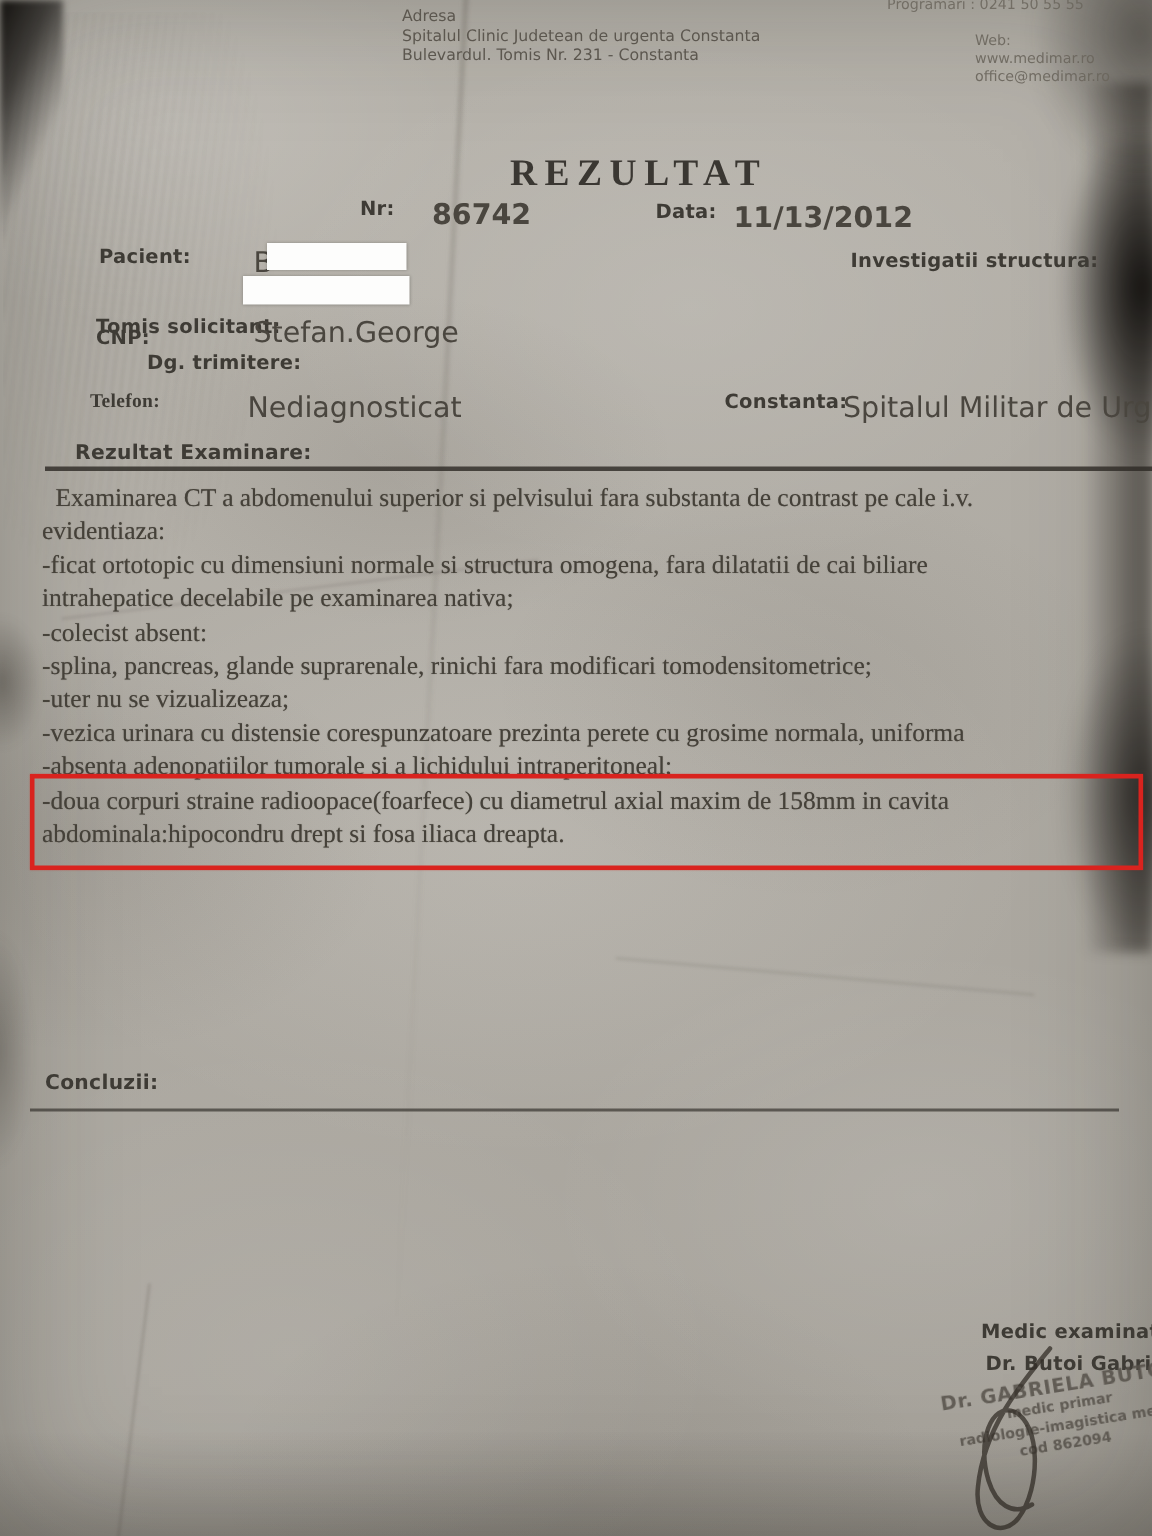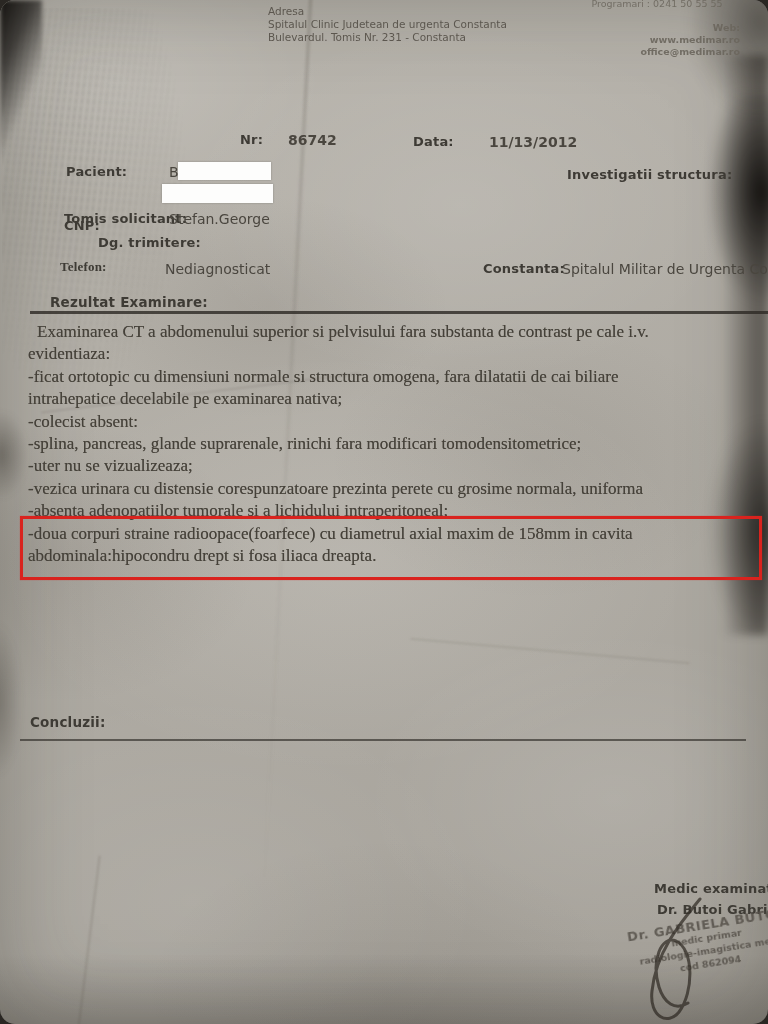--- a/index.html
+++ b/index.html
@@ -14,21 +14,20 @@
       radial-gradient(ellipse 400px 260px at 60% 20%, rgba(255,255,255,.10), transparent 70%),
       radial-gradient(ellipse 500px 300px at 45% 55%, rgba(252,250,246,.14), transparent 70%),
       radial-gradient(ellipse 360px 240px at 80% 78%, rgba(255,255,255,.10), transparent 70%),
       radial-gradient(ellipse 420px 300px at 25% 88%, rgba(255,255,255,.08), transparent 70%),
       radial-gradient(ellipse 260px 160px at 35% 30%, rgba(70,64,56,.10), transparent 70%),
       radial-gradient(ellipse 300px 200px at 70% 45%, rgba(70,64,56,.08), transparent 70%),
       radial-gradient(ellipse 280px 200px at 8% 55%, rgba(70,64,56,.13), transparent 70%),
       radial-gradient(ellipse 340px 220px at 50% 97%, rgba(70,64,56,.10), transparent 70%),
       linear-gradient(165deg, rgba(255,255,255,.06), rgba(40,36,30,.12));
     box-shadow: inset 0 0 90px rgba(30,27,22,.28);
-    border-radius: 15px;
   }
   .abs{position:absolute;}
   
   .corner-tl{left:0;top:0;width:42px;height:170px;
     background:linear-gradient(115deg,#14120f 0%,rgba(20,18,16,.7) 28%,transparent 62%);
     filter:blur(2px);}
   .tl-streaks{left:2px;top:8px;width:190px;height:400px;
     background:repeating-linear-gradient(97deg, rgba(45,41,36,.28) 0 1.5px, rgba(45,41,36,0) 1.5px 6px);
     -webkit-mask-image:radial-gradient(ellipse at 35% 40%, #000 15%, transparent 70%);
     mask-image:radial-gradient(ellipse at 35% 40%, #000 15%, transparent 70%);
@@ -51,35 +50,35 @@
     background:linear-gradient(to bottom, rgba(70,64,55,.26), rgba(70,64,55,.06) 60%, transparent);
     transform:rotate(3deg);filter:blur(1.4px);}
   .crease2{left:40px;top:392px;width:320px;height:2px;background:rgba(70,64,55,.14);
     transform:rotate(-7deg);filter:blur(1.2px);}
   .crease3{left:410px;top:650px;width:280px;height:2px;background:rgba(70,64,55,.12);
     transform:rotate(5deg);filter:blur(1.2px);}
   .crease4{left:88px;top:855px;width:2px;height:175px;background:rgba(70,64,55,.18);
     transform:rotate(7deg);filter:blur(1.1px);}
   .serif{font-family:"Liberation Serif","DejaVu Serif",serif;color:#454139;}
   .lbl{font-weight:bold;font-size:13px;color:#3e3b35;letter-spacing:.2px;white-space:nowrap;}
-  .val{font-size:14px;color:#4a463f;white-space:nowrap;}
+  .val{font-size:19px;color:#4a463f;white-space:nowrap;}
   .hdr{font-size:10.5px;color:#5c574f;white-space:nowrap;}
   .hdr-sm{font-size:9.5px;color:#6b665d;white-space:nowrap;}
   
   .hdr-adresa{left:268px;top:5px;}
   .hdr-line1{left:268px;top:18px;}
   .hdr-line2{left:268px;top:31px;}
   .hdr-prog{left:562px;top:-2px;width:190px;text-align:center;opacity:.85;}
-  .hdr-web{right:28px;top:22px;text-align:right;line-height:12px;opacity:.9;font-weight:bold;}
+  .hdr-web{right:28px;top:22px;text-align:left;line-height:12px;opacity:.9;}
   
   .title{left:340px;top:102px;font-family:"Liberation Serif","DejaVu Serif",serif;
     font-weight:bold;font-size:25px;letter-spacing:5px;color:#3a3732;}
   .meta-nr-l{left:240px;top:132px;}
   .meta-nr-v{left:288px;top:132px;font-weight:bold;}
-  .meta-da-l{left:413px;top:134px;}
+  .meta-da-l{left:437px;top:134px;}
   .meta-da-v{left:489px;top:134px;font-weight:bold;}
   
   .f-pac-l{left:66px;top:164px;}
   .f-pac-v{left:169px;top:164px;}
   .redact-pac{left:178px;top:162px;width:93px;height:18px;background:#fdfdfc;
     box-shadow:0 0 2px rgba(0,0,0,.25);}
   .f-cnp-l{left:64px;top:188px;margin-top:30px;}
   .redact-cnp{left:162px;top:184px;width:111px;height:19px;background:#fdfdfc;
     box-shadow:0 0 2px rgba(0,0,0,.25);}
   .f-med-l{left:64px;top:211px;}
@@ -132,20 +131,21 @@
   <div class="abs hdr hdr-adresa">Adresa</div>
   <div class="abs hdr hdr-line1">Spitalul Clinic Judetean de urgenta Constanta</div>
   <div class="abs hdr hdr-line2">Bulevardul. Tomis Nr. 231 - Constanta</div>
   <div class="abs hdr-sm hdr-prog">Programari : 0241 50 55 55</div>
   <div class="abs hdr-sm hdr-web">
     <div>Web:</div>
     <div>www.medimar.ro</div>
     <div>office@medimar.ro</div>
   </div>
 
+  <div class="abs title">REZULTAT</div>
   <div class="abs lbl meta-nr-l">Nr:</div>
   <div class="abs val meta-nr-v">86742</div>
   <div class="abs lbl meta-da-l">Data:</div>
   <div class="abs val meta-da-v">11/13/2012</div>
 
   <div class="abs lbl f-pac-l">Pacient:</div>
   <div class="abs val f-pac-v">B</div>
   <div class="abs redact-pac"></div>
   <div class="abs lbl f-cnp-l">CNP:</div>
   <div class="abs redact-cnp"></div>

